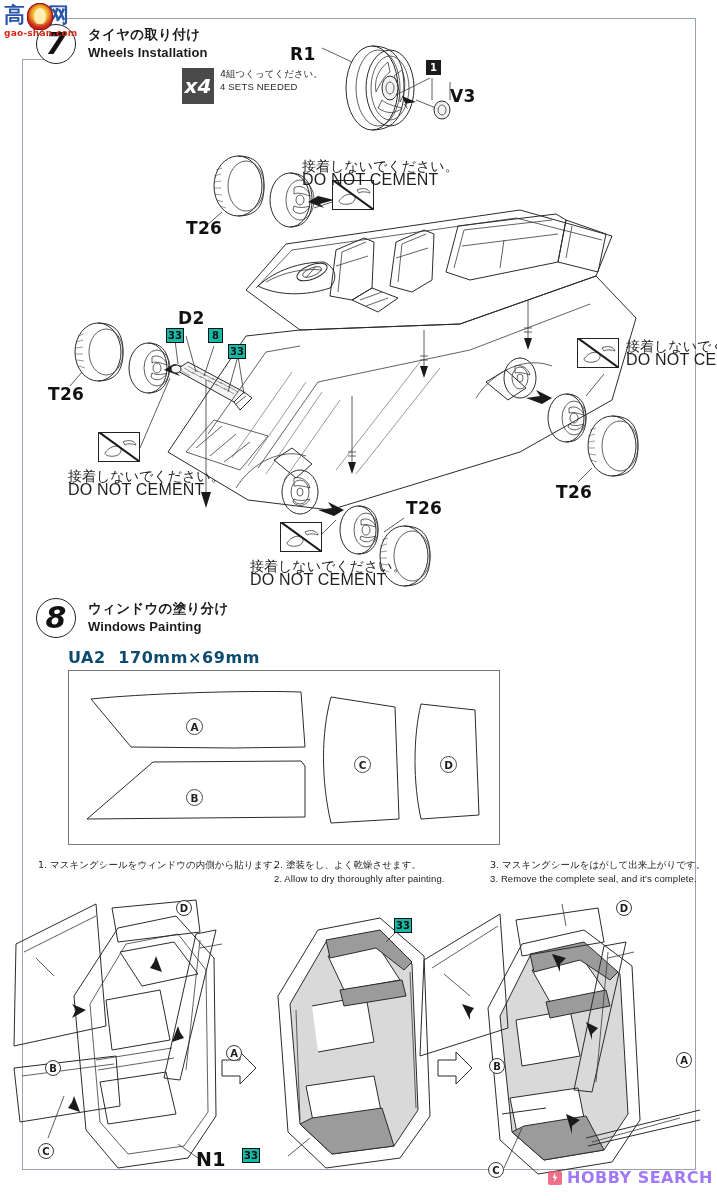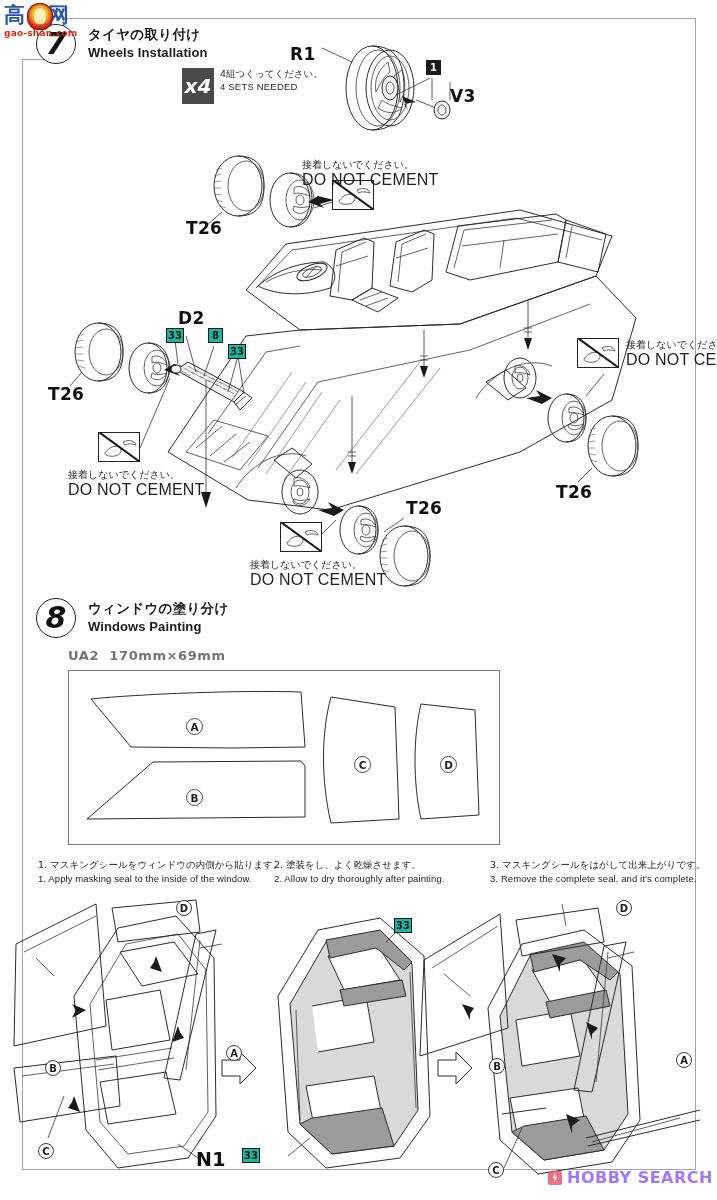--- a/index.html
+++ b/index.html
@@ -161,34 +161,34 @@
   }
   .dnc-icon .slash {
     position: absolute; left: -4px; top: -5px;
     width: 60px; height: 1.6px; background: #1a1a1a;
     transform: rotate(36deg);
     transform-origin: left top;
   }
   .dnc-jp {
     position: absolute; left: 48px; top: 0px;
     font-family: "DejaVu Sans", sans-serif;
-    font-size: 10px; white-space: nowrap; color: #1f1f1f;
+    font-size: 14px; white-space: nowrap; color: #1f1f1f;
   }
   .dnc-en {
     position: absolute; left: 48px; top: 13px;
     font-size: 16px; white-space: nowrap; color: #1f1f1f;
     letter-spacing: .2px;
   }
 
   
   .ua2-label {
     position: absolute; left: 68px; top: 648px;
     font-family: "DejaVu Sans", sans-serif;
-    font-size: 13px; font-weight: 700; letter-spacing: .6px;
-    color: #737373; white-space: nowrap;
+    font-size: 16px; font-weight: 700; letter-spacing: .6px;
+    color: #0c4a6e; white-space: nowrap;
   }
   .seal-sheet {
     position: absolute; left: 68px; top: 670px;
     width: 432px; height: 175px;
     border: 1.1px solid #6f767e;
     background: #fff;
   }
   .seal-letter {
     position: absolute;
     width: 17px; height: 17px;
@@ -612,24 +612,20 @@
   <div class="seal-letter" style="left:117px; top:118px;">B</div>
   <div class="seal-letter" style="left:285px; top:85px;">C</div>
   <div class="seal-letter" style="left:371px; top:85px;">D</div>
 </div>
 
 <div class="instr" style="left:38px; top:858px; width:250px;">
   <div class="instr-jp">
     <span>1.</span>
     <span>マスキングシールをウィンドウの内側から貼ります。</span>
   </div>
-  <div class="instr-en">
-    <span>1.</span>
-    <span>Apply masking seal to the inside of the window.</span>
-  </div>
 </div>
 
 <div class="instr" style="left:274px; top:858px; width:230px;">
   <div class="instr-jp">
     <span>2.</span>
     <span>塗装をし、よく乾燥させます。</span>
   </div>
   <div class="instr-en">
     <span>2.</span>
     <span>Allow to dry thoroughly after painting.</span>

